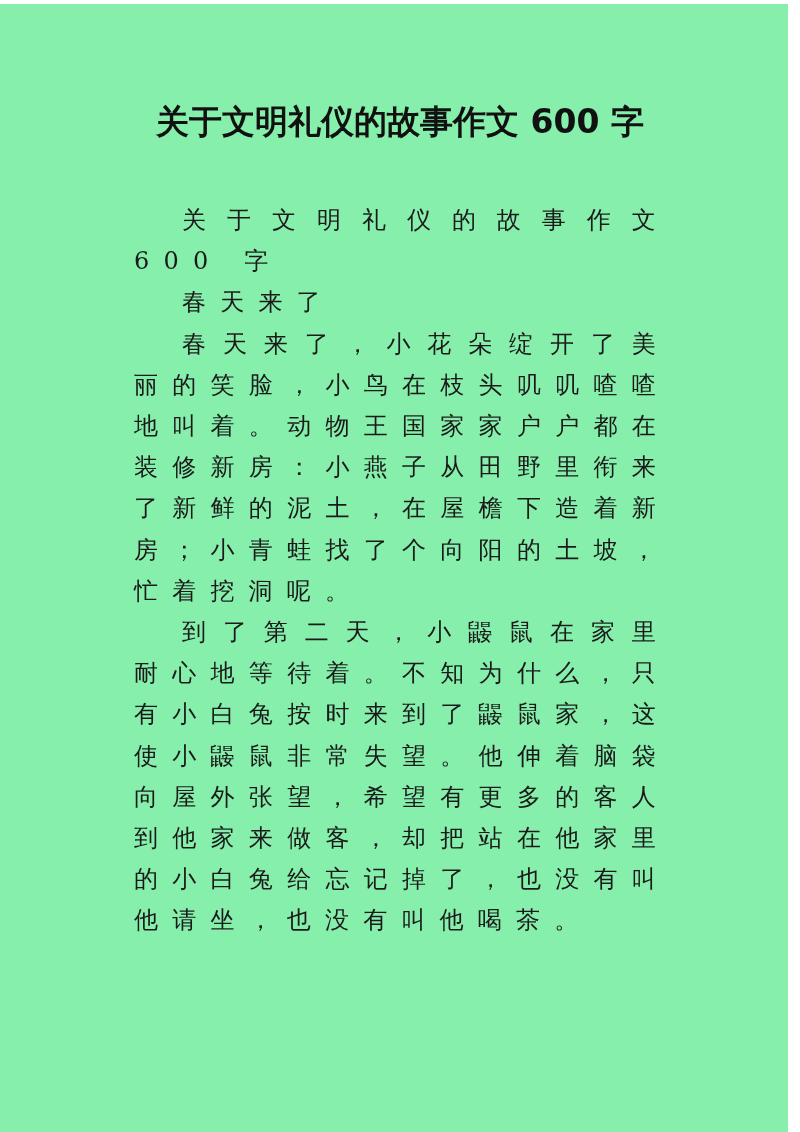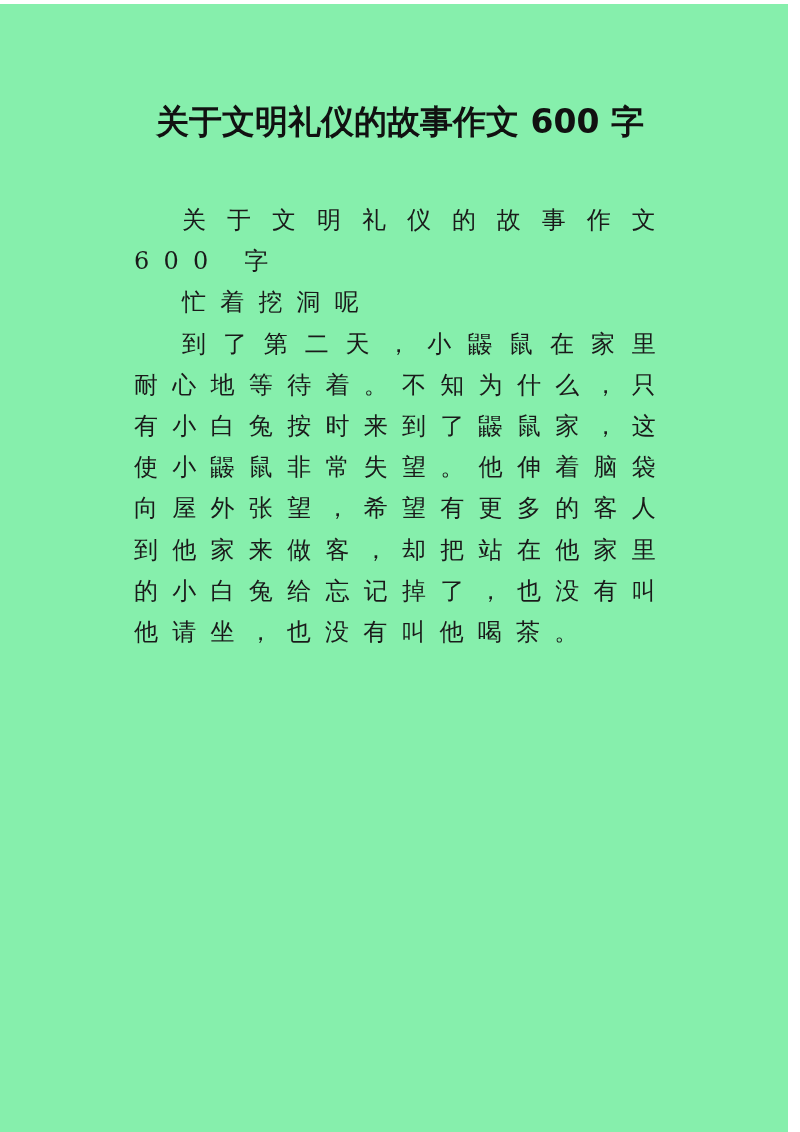--- a/index.html
+++ b/index.html
@@ -19,16 +19,17 @@
   .body p.indent { text-indent:48px; }
   .body p.sub { text-indent:48px; }
 </style>
 </head>
 <body>
 
 <div class="page">
   <div class="title">关于文明礼仪的故事作文 600 字</div>
   <div class="body">
     <p class="sub">关于文明礼仪的故事作文 600 字</p>
-    <p class="sub">忙着挖洞呢</p>
+    <p class="sub">春天来了</p>
+    <p class="indent">春天来了，小花朵绽开了美丽的笑脸，小鸟在枝头叽叽喳喳地叫着。动物王国家家户户都在装修新房：小燕子从田野里衔来了新鲜的泥土，在屋檐下造着新房；小青蛙找了个向阳的土坡，忙着挖洞呢。</p>
     <p class="indent">到了第二天，小鼹鼠在家里耐心地等待着。不知为什么，只有小白兔按时来到了鼹鼠家，这使小鼹鼠非常失望。他伸着脑袋向屋外张望，希望有更多的客人到他家来做客，却把站在他家里的小白兔给忘记掉了，也没有叫他请坐，也没有叫他喝茶。</p>
   </div>
 </div>
 
 </body></html>

